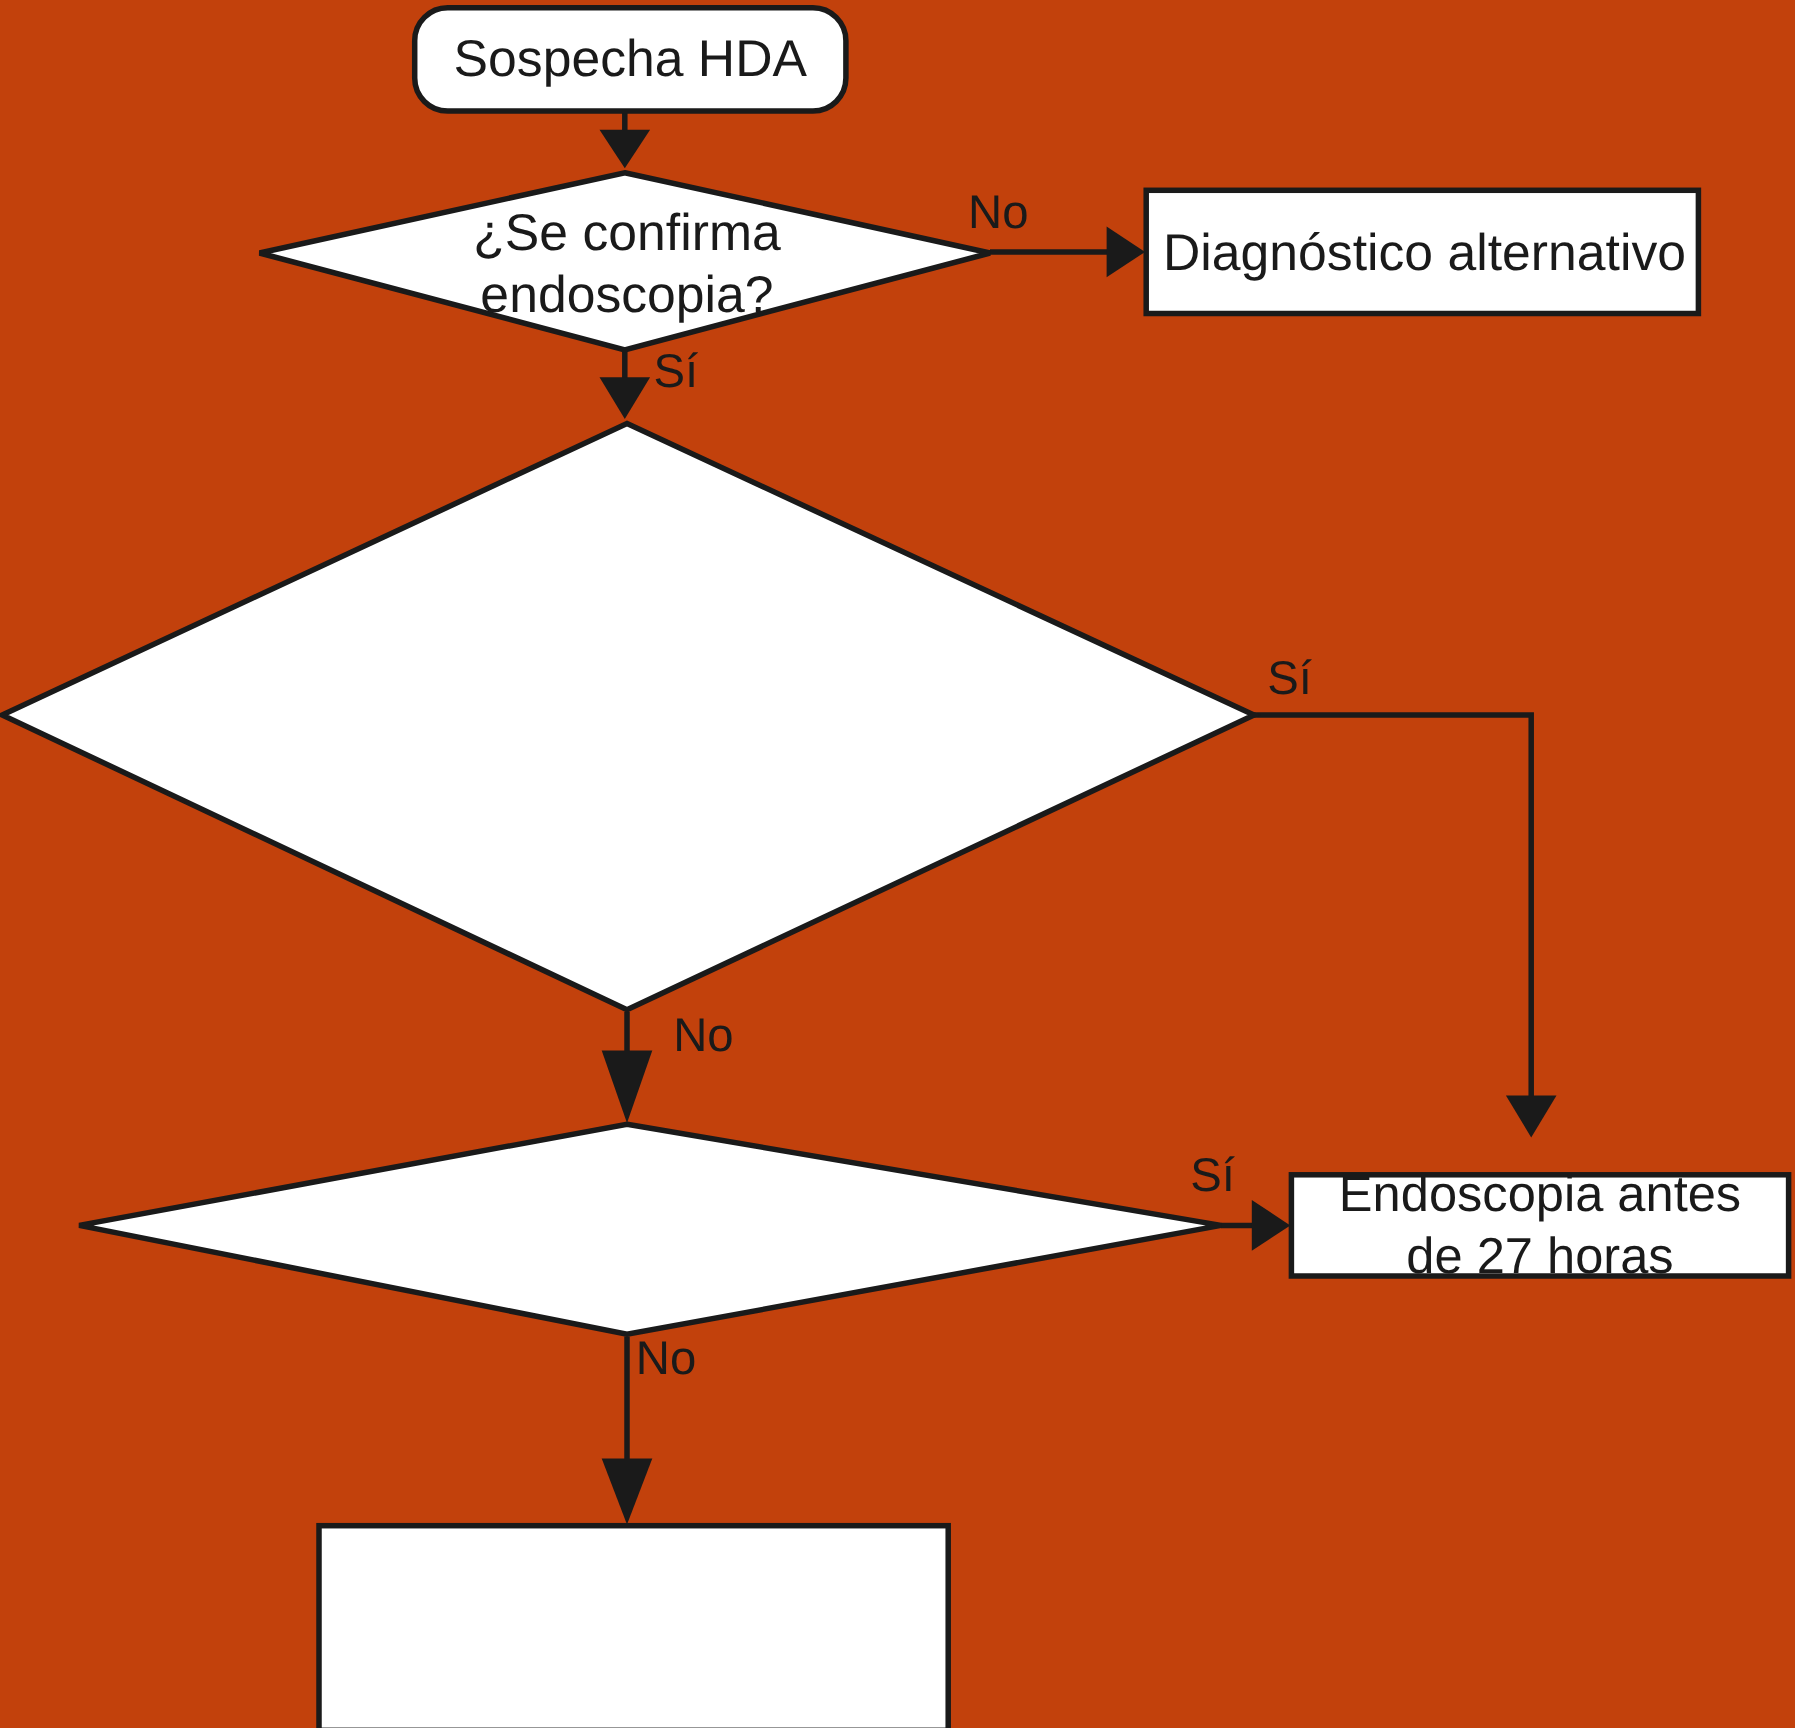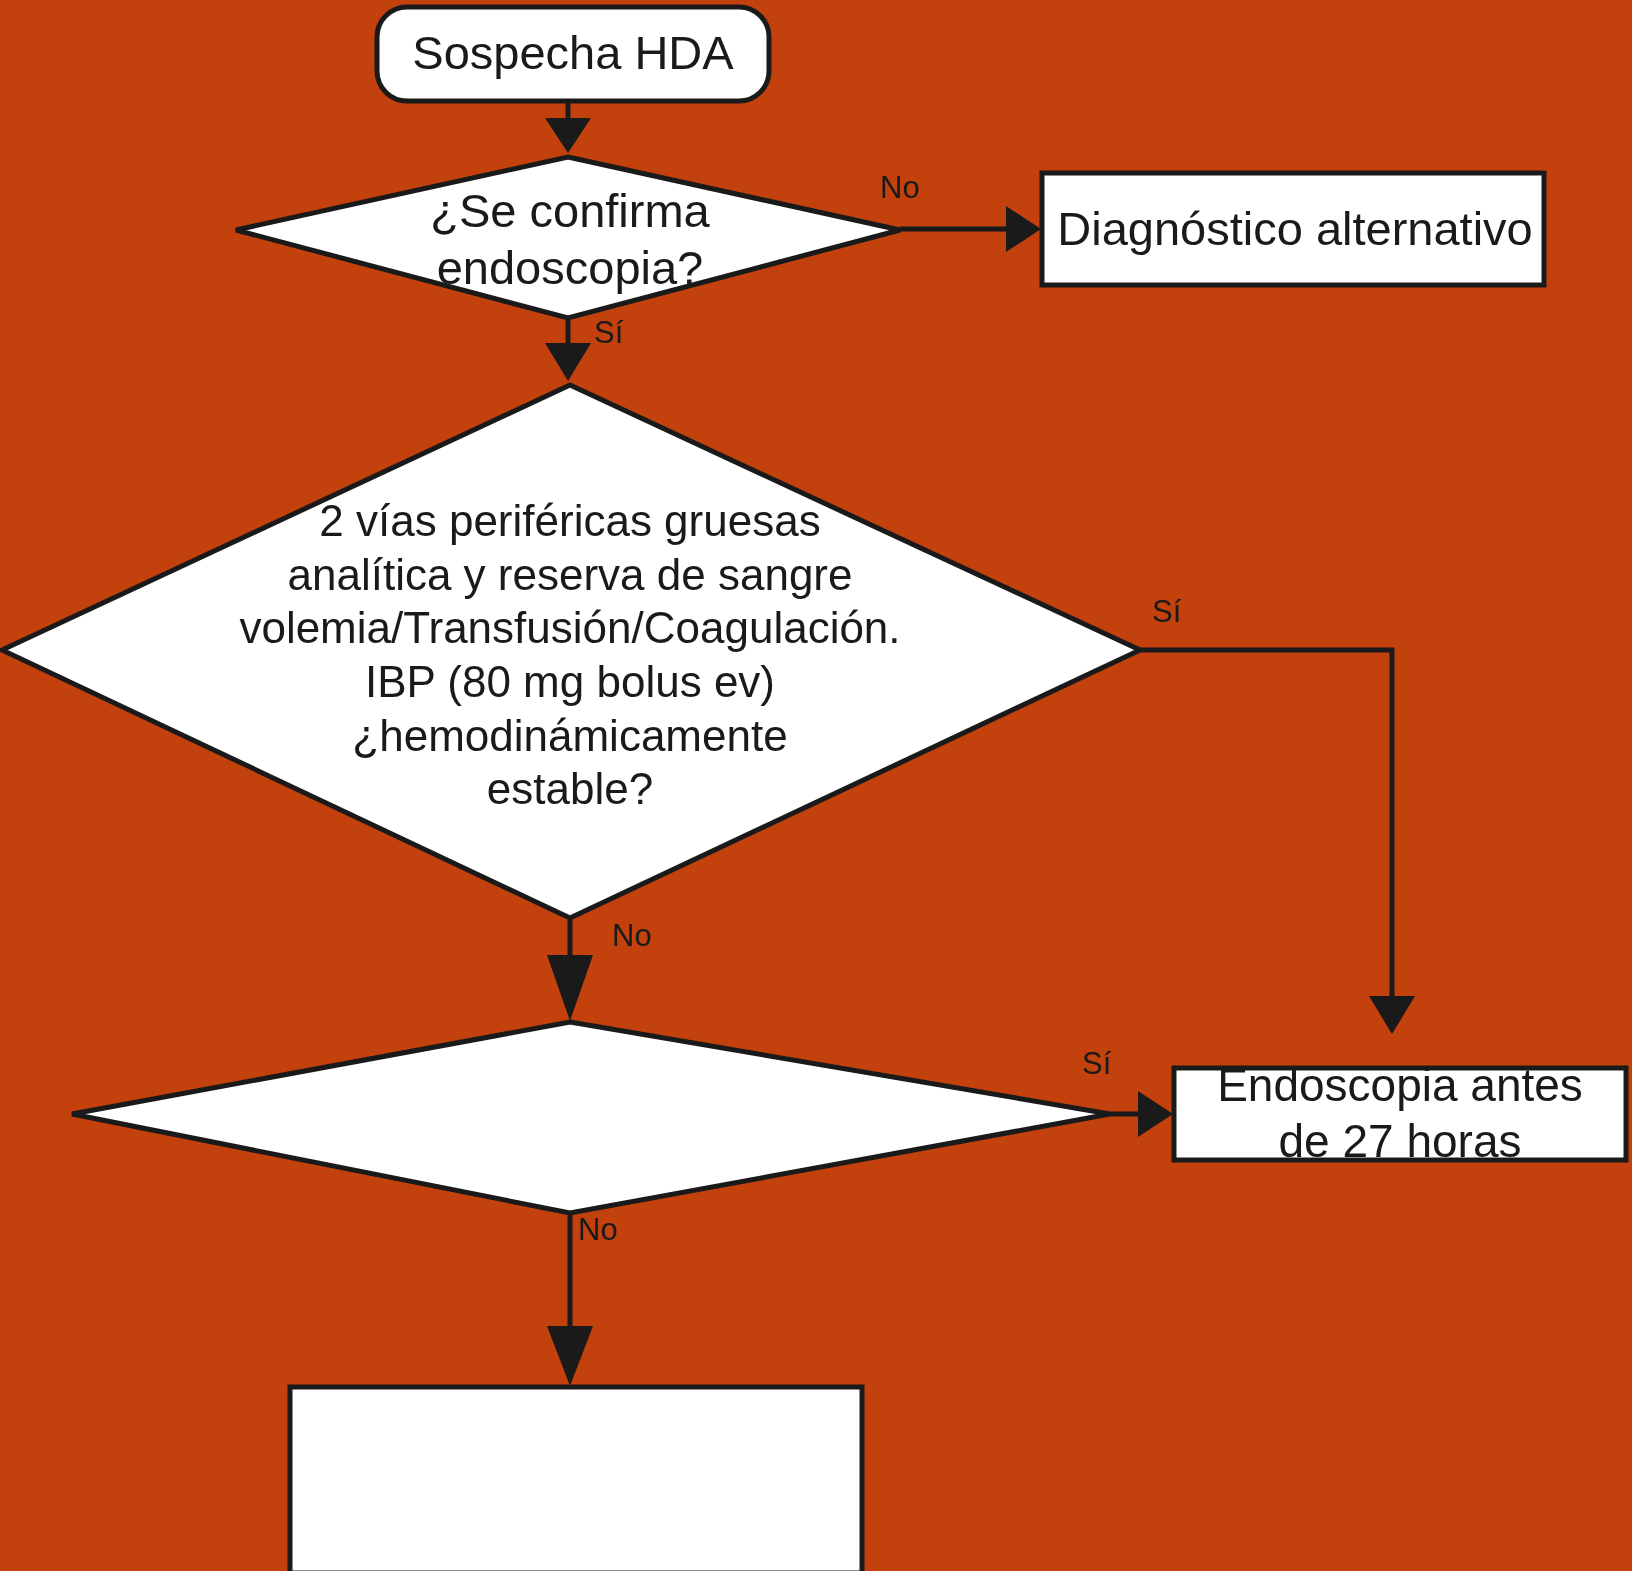--- a/index.html
+++ b/index.html
@@ -46,21 +46,21 @@
     justify-content: center;
     text-align: center;
     color: #1a1a1a;
     line-height: 1.22;
     white-space: pre-line;
     pointer-events: none;
   }
   .edge-label {
     position: absolute;
     color: #1a1a1a;
-    font-size: 31px;
+    font-size: 43px;
     line-height: 1;
     white-space: nowrap;
     text-align: right;
   }
   
   #t-start    { left: 375px; top: 5px;    width: 396px; height: 96px;  font-size: 47px; }
   #t-d1       { left: 300px; top: 165px;  width: 540px; height: 148px; font-size: 47px; }
   #t-alt      { left: 1048px;top: 175px;  width: 494px; height: 108px; font-size: 47px; text-align: center; }
   #t-d2       { left: 160px; top: 490px;  width: 820px; height: 330px; font-size: 44px; }
   #t-d3       { left: 240px; top: 1040px; width: 700px; height: 150px; font-size: 45px; }
@@ -131,26 +131,20 @@
     <rect class="shape-stroke" x="290" y="1387" width="572" height="186"></rect>
   </svg>
 
   <div class="node-text" id="t-start">Sospecha HDA</div>
 
   <div class="node-text" id="t-d1">¿Se confirma
 endoscopia?</div>
 
   <div class="node-text" id="t-alt">Diagnóstico alternativo</div>
 
-  <div class="node-text" id="t-d2">2 vías periféricas gruesas
-analítica y reserva de sangre
-volemia/Transfusión/Coagulación.
-IBP (80 mg bolus ev)
-¿hemodinámicamente
-estable?</div>
 
 
   <div class="node-text" id="t-endo">Endoscopia antes
 de 27 horas</div>
 
 
   <div class="edge-label" id="l-no1">No</div>
 
   <div class="edge-label" id="l-si1">Sí</div>
 

